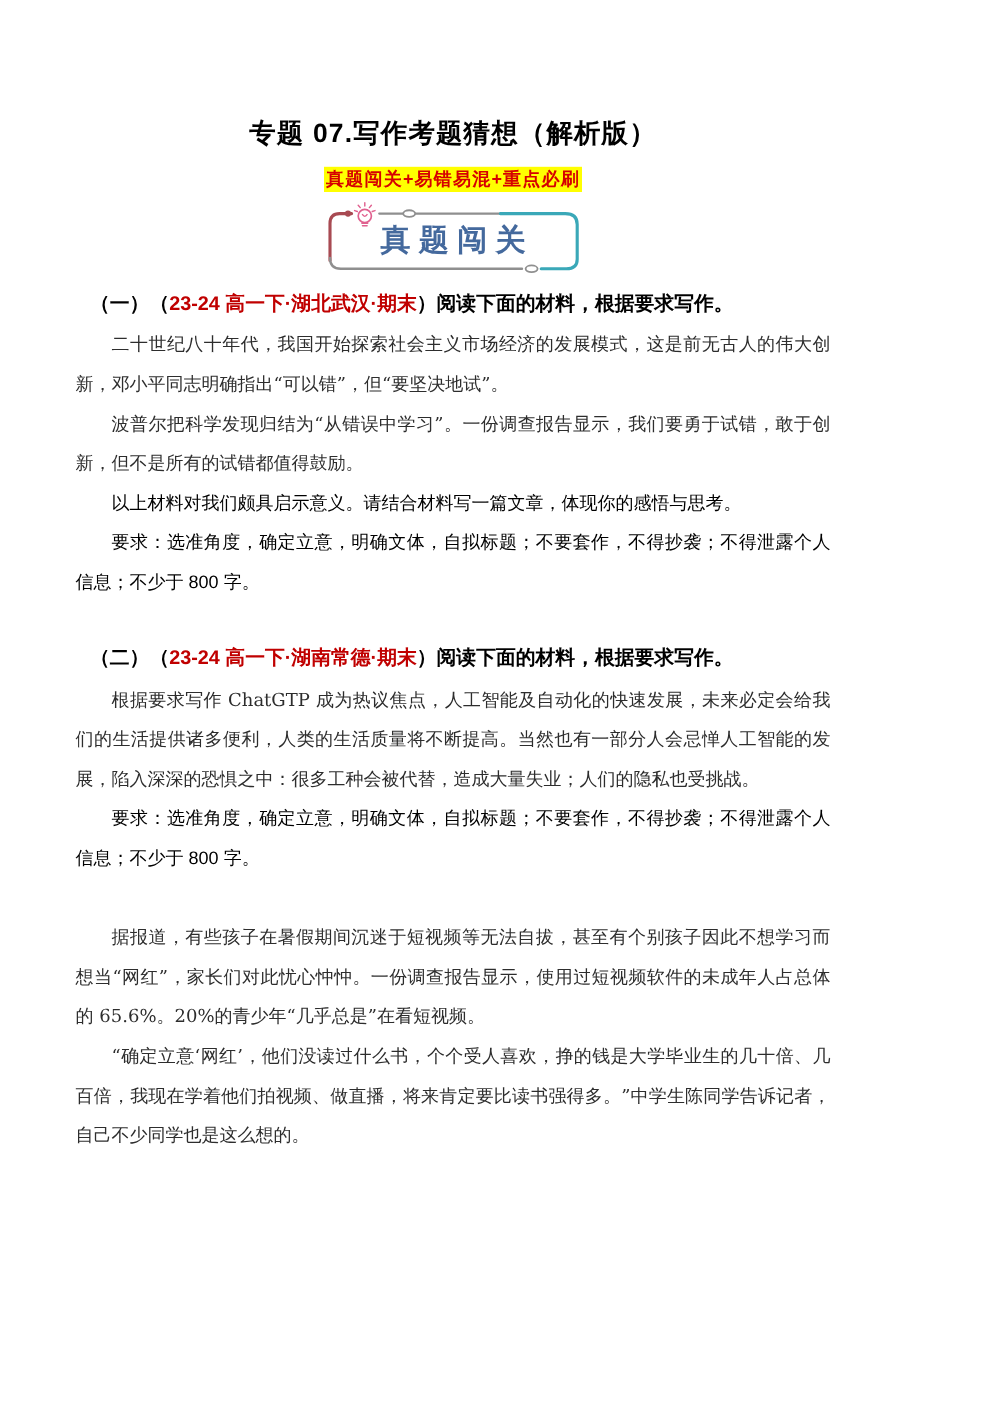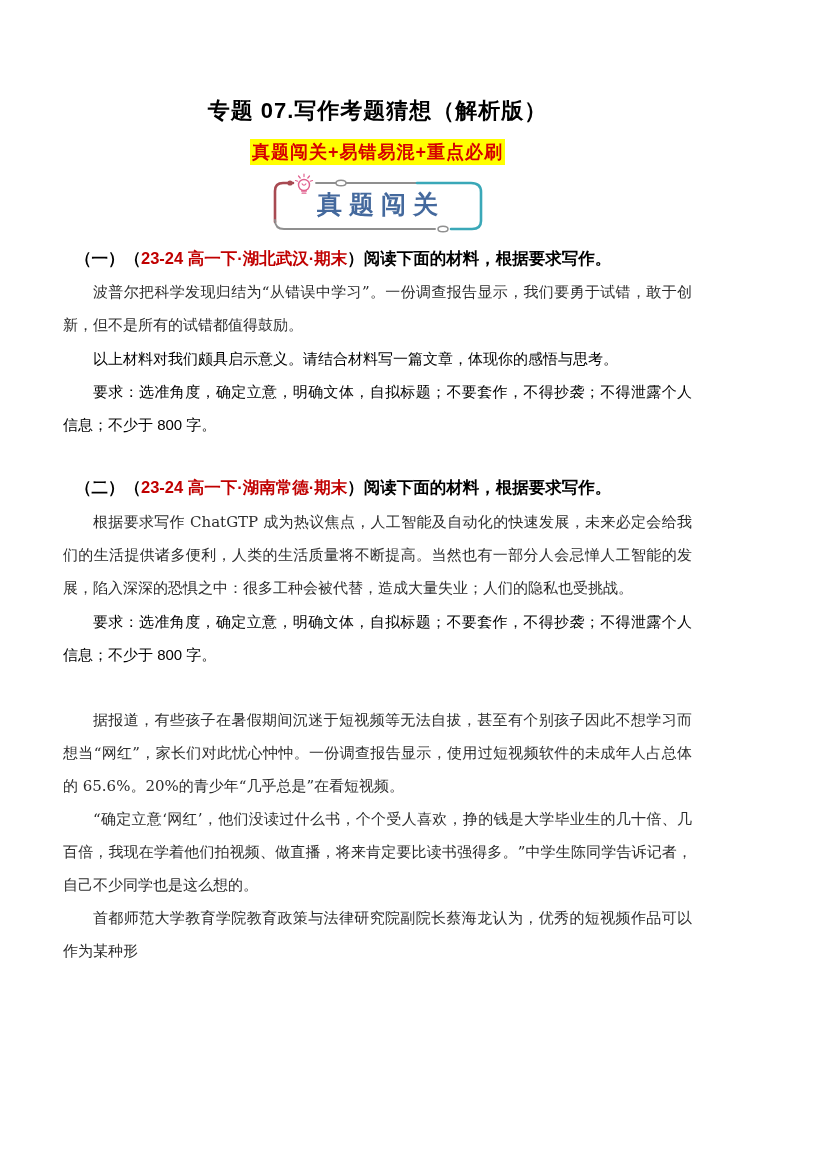--- a/index.html
+++ b/index.html
@@ -13,21 +13,21 @@
   .doc-title {
     margin:0 0 13px 0; text-align:center;
     font-size:22px; font-weight:bold; color:#000; letter-spacing:1px;
   }
 
   .banner-row { text-align:center; margin:0 0 8px 0; }
   .banner {
     display:inline-block;
     background:var(--banner-bg, #ffff00);
     color:var(--banner-text, #d60000);
-    font-size:18px; font-weight:bold; letter-spacing:1px;
+    font-size:15px; font-weight:bold; letter-spacing:1px;
     padding:1px 2px;
   }
 
   .quiz-box { position:relative; width:222px; height:62px; margin:2px auto 4px auto; }
   .quiz-box svg { position:absolute; left:0; top:0; }
   .quiz-box-label {
     position:absolute; inset:4px 8px 4px 8px;
     display:flex; align-items:center; justify-content:center;
     font-size:25px; font-weight:bold;
     color:var(--box-label-blue, #44699d);
@@ -85,30 +85,30 @@
         <path class="stroke-pink" d="M-2.2 -0.5 Q0 3 2.2 -0.5" fill="none" stroke-width="1.1"></path>
         <path class="stroke-pink" d="M-2.4 7 L2.4 7 M-1.9 9.2 L1.9 9.2" fill="none" stroke-width="1.3" stroke-linecap="round"></path>
         <path class="stroke-pink" d="M0 -10 L0 -7.4 M-5.5 -8 L-3.8 -6 M5.5 -8 L3.8 -6 M-8.5 -3.5 L-6.2 -2.8 M8.5 -3.5 L6.2 -2.8" fill="none" stroke-width="1.2" stroke-linecap="round"></path>
       </g>
     </svg>
     <div class="quiz-box-label">真题闯关</div>
   </div>
 
   <div class="section first">
     <h2 class="section-heading"><span>（一）（</span><span class="source">23-24 高一下·湖北武汉·期末</span><span>）阅读下面的材料，根据要求写作。</span></h2>
+    <p class="para script">二十世纪八十年代，我国开始探索社会主义市场经济的发展模式，这是前无古人的伟大创新，邓小平同志明确指出“可以错”，但“要坚决地试”。</p>
     <p class="para script">波普尔把科学发现归结为“从错误中学习”。一份调查报告显示，我们要勇于试错，敢于创新，但不是所有的试错都值得鼓励。</p>
     <p class="para print">以上材料对我们颇具启示意义。请结合材料写一篇文章，体现你的感悟与思考。</p>
     <p class="para print">要求：选准角度，确定立意，明确文体，自拟标题；不要套作，不得抄袭；不得泄露个人信息；不少于 800 字。</p>
   </div>
 
   <div class="section">
     <h2 class="section-heading"><span>（二）（</span><span class="source">23-24 高一下·湖南常德·期末</span><span>）阅读下面的材料，根据要求写作。</span></h2>
     <p class="para script">根据要求写作 ChatGTP 成为热议焦点，人工智能及自动化的快速发展，未来必定会给我们的生活提供诸多便利，人类的生活质量将不断提高。当然也有一部分人会忌惮人工智能的发展，陷入深深的恐惧之中：很多工种会被代替，造成大量失业；人们的隐私也受挑战。</p>
     <p class="para print">要求：选准角度，确定立意，明确文体，自拟标题；不要套作，不得抄袭；不得泄露个人信息；不少于 800 字。</p>
   </div>
 
   <div class="section">
     <p class="para script">据报道，有些孩子在暑假期间沉迷于短视频等无法自拔，甚至有个别孩子因此不想学习而想当“网红”，家长们对此忧心忡忡。一份调查报告显示，使用过短视频软件的未成年人占总体的 65.6%。20%的青少年“几乎总是”在看短视频。</p>
     <p class="para script">“确定立意‘网红’，他们没读过什么书，个个受人喜欢，挣的钱是大学毕业生的几十倍、几百倍，我现在学着他们拍视频、做直播，将来肯定要比读书强得多。”中学生陈同学告诉记者，自己不少同学也是这么想的。</p>
-    <p class="para script">首都师范大学教育学院教育政策与法律研究院副院长蔡海龙认为，优秀的短视频作品可以作为某种形</p>
   </div>
 
 </div>
 
 </body></html>

